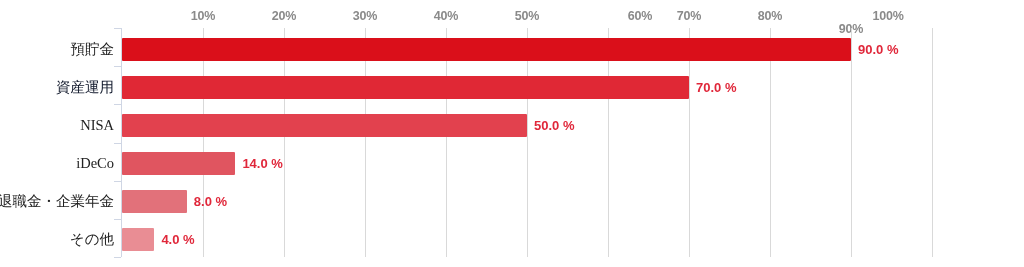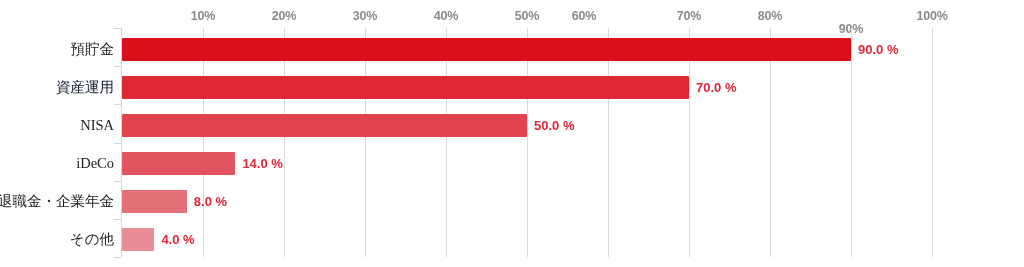--- a/index.html
+++ b/index.html
@@ -95,25 +95,25 @@
 <body>
 
 <div id="chart-root">
 
   <div id="xticks">
       <div class="x-tick-label" style="left: 203px;">10%</div>
       <div class="x-tick-label" style="left: 284px;">20%</div>
       <div class="x-tick-label" style="left: 365px;">30%</div>
       <div class="x-tick-label" style="left: 446px;">40%</div>
       <div class="x-tick-label" style="left: 527px;">50%</div>
-      <div class="x-tick-label" style="left: 584px;">60%</div>
+      <div class="x-tick-label" style="left: 640px;">60%</div>
       <div class="x-tick-label" style="left: 689px;">70%</div>
       <div class="x-tick-label" style="left: 770px;">80%</div>
       <div class="x-tick-label" style="left: 851px; margin-top: 13px;">90%</div>
-      <div class="x-tick-label" style="left: 932px; text-align: center;">100%</div>
+      <div class="x-tick-label" style="left: 888px; text-align: center;">100%</div>
     </div>
 
   <div class="plot-area" id="gridlines" style="background: transparent;">
       <div class="gridline" style="left: 81px; background: rgb(217, 217, 217);"></div>
       <div class="gridline" style="left: 162px; background: rgb(217, 217, 217);"></div>
       <div class="gridline" style="left: 243px; background: rgb(217, 217, 217);"></div>
       <div class="gridline" style="left: 324px; background: rgb(217, 217, 217);"></div>
       <div class="gridline" style="left: 405px; background: rgb(217, 217, 217);"></div>
       <div class="gridline" style="left: 486px; background: rgb(217, 217, 217);"></div>
       <div class="gridline" style="left: 567px; background: rgb(217, 217, 217);"></div>

